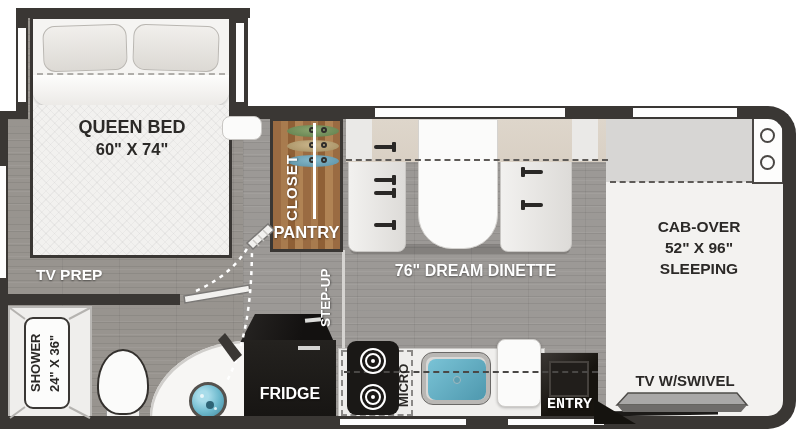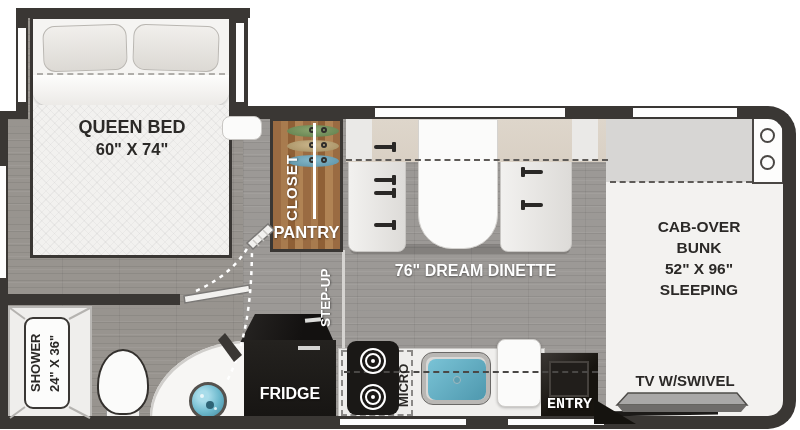--- a/index.html
+++ b/index.html
@@ -74,20 +74,21 @@
     <div class="abs" style="left:0px;top:56px;width:196px;height:30px;background:linear-gradient(180deg,#fdfdfc,#eceae7);border-radius:0 0 14px 14px;box-shadow:0 2px 3px rgba(0,0,0,.18);"></div>
     <div class="abs" style="left:0px;top:86px;width:196px;height:150px;background-color:#f2f1ef;background-image:repeating-linear-gradient(45deg,rgba(0,0,0,.035) 0 1px,transparent 1px 6px),repeating-linear-gradient(-45deg,rgba(0,0,0,.035) 0 1px,transparent 1px 6px);"></div>
   </div>
   <div class="abs lbl-dark" style="left:40px;top:116px;width:184px;font-size:18px;line-height:22px;">
     <span style="display:block;">QUEEN BED</span>
     <span style="display:block;font-size:16.5px;">60" X 74"</span>
   </div>
 
   <div class="abs" style="left:222px;top:116px;width:40px;height:24px;background:#fbfbfa;border:1.5px solid #c8c6c3;border-radius:8px;z-index:22;"></div>
 
+  <div class="abs lbl" style="left:36px;top:266px;width:104px;font-size:15.5px;text-align:left;">TV PREP</div>
 
   <div class="abs" style="left:270px;top:118px;width:73px;height:134px;z-index:25;border:3px solid var(--wall,#3a3734);
               background-color:var(--closet_wood,#a0714a);
               background-image:repeating-linear-gradient(90deg,#9a6b42 0 8px,#a87b4e 8px 15px,#8f6036 15px 22px,#b08354 22px 30px),repeating-linear-gradient(180deg,rgba(0,0,0,.05) 0 1px,transparent 1px 9px);">
     <div class="abs" style="left:14px;top:4px;width:52px;height:12px;border-radius:50%;background:radial-gradient(ellipse at 50% 40%,var(--hanger_green,#8ba56f),#5f7d4b);">
       <span class="abs" style="left:22px;top:2px;width:6px;height:6px;border:2px solid #2f2d2b;border-radius:50%;"></span>
       <span class="abs" style="left:34px;top:2px;width:6px;height:6px;border:2px solid #2f2d2b;border-radius:50%;"></span>
     </div>
     <div class="abs" style="left:14px;top:19px;width:52px;height:12px;border-radius:50%;background:radial-gradient(ellipse at 50% 40%,var(--hanger_tan,#cbb68c),#a28c5f);">
       <span class="abs" style="left:22px;top:2px;width:6px;height:6px;border:2px solid #2f2d2b;border-radius:50%;"></span>
@@ -130,21 +131,20 @@
 
   <div class="abs" style="left:606px;top:112px;width:182px;height:310px;background:var(--bunk,#f3f2f0);border-radius:0 16px 16px 0;z-index:14;"></div>
   <div class="abs" style="left:606px;top:112px;width:182px;height:70px;background:var(--bunk_top,#d7d6d4);border-radius:0 16px 0 0;z-index:15;"></div>
   <div class="abs dashline" style="left:610px;top:181px;width:142px;z-index:31;"></div>
   <div class="abs" style="left:752px;top:112px;width:32px;height:72px;background:#fdfdfc;border:2px solid #4a4744;z-index:16;">
     <span class="abs" style="left:6px;top:14px;width:15px;height:15px;border:2.5px solid #4a4744;border-radius:50%;background:#fdfdfc;"></span>
     <span class="abs" style="left:6px;top:41px;width:15px;height:15px;border:2.5px solid #4a4744;border-radius:50%;background:#fdfdfc;"></span>
   </div>
   <div class="abs lbl-dark" style="left:620px;top:216px;width:158px;font-size:15.5px;line-height:21px;">
     <span style="display:block;">CAB-OVER</span>
-    <span style="display:block;">BUNK</span>
     <span style="display:block;">52" X 96"</span>
     <span style="display:block;">SLEEPING</span>
   </div>
   <div class="abs lbl-dark" style="left:625px;top:372px;width:120px;font-size:15px;text-align:center;">TV W/SWIVEL</div>
 
   <div class="abs" style="left:8px;top:306px;width:84px;height:114px;background:#efeeec;border:2px solid #b9b7b4;z-index:10;"></div>
   <div class="abs" style="left:24px;top:317px;width:46px;height:92px;background:#fcfcfb;border:2.5px solid var(--wall,#3a3734);border-radius:9px;z-index:11;"></div>
   <div class="abs vtxt lbl-dark" style="left:27px;top:320px;width:40px;height:86px;font-size:13px;line-height:1.45;z-index:40;">
     <span style="display:block;">SHOWER</span>
     <span style="display:block;">24" X 36"</span>

